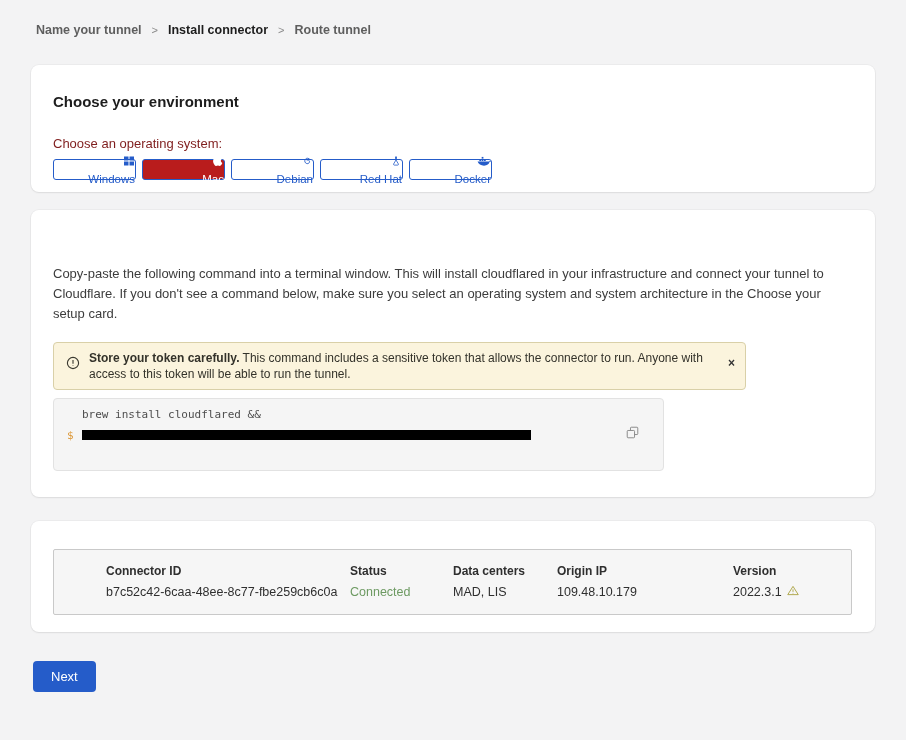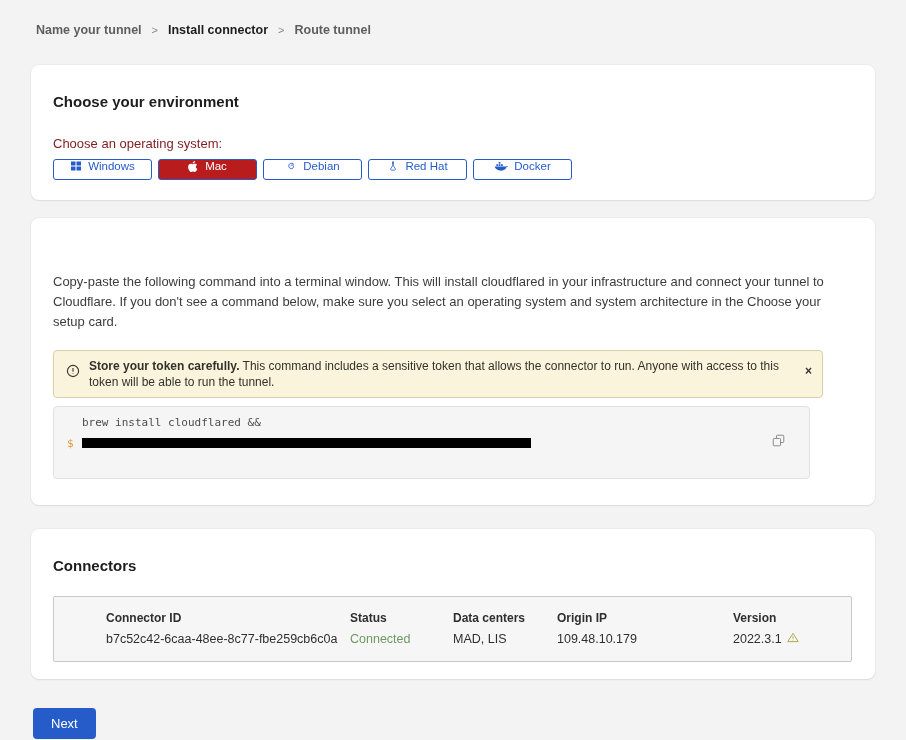--- a/index.html
+++ b/index.html
@@ -26,52 +26,53 @@
 
   
   .card {
     background: #ffffff;
     border-radius: 8px;
     margin: 0 31px;
     box-shadow: 0 1px 2px rgba(0,0,0,0.07), 0 0 0 1px rgba(0,0,0,0.03);
     padding: 28px 22px 26px 22px;
   }
   .card-title { font-size: 15px; font-weight: 700; color: #1d1d1d; }
-  #env-card { margin-top: 28px; padding-bottom: 20px; }
+  #env-card { margin-top: 28px; padding-bottom: 12px; }
   #install-card { margin-top: 18px; }
   #connectors-card { margin-top: 24px; padding-bottom: 17px; }
 
   
   .os-label { margin-top: 26px; font-size: 13px; color: #7f1d1d; }
   .os-row { margin-top: 8px; display: flex; gap: 6px; }
   .os-btn {
-    width: 99px; height: 21px;
-    display: flex; align-items: flex-start; justify-content: center; gap: 6px;
+    width: 83px; height: 21px;
+    display: flex; align-items: flex-end; justify-content: center; gap: 6px;
     background: #ffffff;
     border: 1px solid #255cc9;
     border-radius: 3px;
     color: #255cc9;
     font-size: 11.5px;
     font-family: "Liberation Sans", sans-serif;
     cursor: pointer;
+    flex-direction: column;
   }
   .os-btn.selected { background: #b91c1c; color: #ffffff; }
   .os-btn svg { display: block; }
 
   
   .desc {
     margin-top: 26px;
     font-size: 13px;
     line-height: 20px;
     color: #3c3c3c;
     max-width: 796px;
   }
   .warn-banner {
     margin-top: 18px;
-    width: 770px;
+    width: 693px;
     min-height: 46px;
     background: #fbf4dd;
     border: 1px solid #d9d0a8;
     border-radius: 4px;
     padding: 7px 34px 7px 12px;
     display: flex;
     align-items: flex-start;
     gap: 9px;
     position: relative;
     font-size: 12px;
@@ -81,21 +82,21 @@
   .warn-banner .warn-bold { font-weight: 700; }
   .warn-banner .icon-wrap { margin-top: 6px; flex: none; }
   .warn-close {
     position: absolute; right: 10px; top: 14px;
     background: none; border: none;
     font-size: 12px; font-weight: 700; color: #333;
     cursor: pointer; line-height: 1;
   }
   .code-block {
     margin-top: 8px;
-    width: 757px;
+    width: 611px;
     height: 73px;
     background: #f5f5f5;
     border: 1px solid #e2e2e2;
     border-radius: 4px;
     position: relative;
     padding: 10px 0 16px 28px;
     font-family: "DejaVu Sans Mono", "Liberation Mono", monospace;
     font-size: 11px;
     color: #4d4d4d;
     white-space: nowrap;
@@ -108,21 +109,20 @@
   .redact-bar { background: #000; display: inline-block; }
   .bar-1 { width: 538px; height: 11px; }
   .bar-2 { width: 449px; height: 10px; display: block; margin-top: 0px; }
   .copy-btn {
     position: absolute; right: 24px; top: 27px;
     background: none; border: none; cursor: pointer; padding: 0;
   }
 
   
   .conn-table {
-    margin-top: 22px;
     width: 799px;
     background: #f6f6f6;
     border: 1px solid #c9c9c9;
     border-radius: 2px;
     padding: 14px 16px 15px 52px;
   }
   .t-row {
     display: grid;
     grid-template-columns: 244px 103px 104px 176px 1fr;
     align-items: center;
@@ -252,21 +252,20 @@
       <svg width="13" height="13" viewBox="0 0 16 16" fill="none" stroke="#8a8a8a" stroke-width="1.2">
           <rect x="5.5" y="1.5" width="9" height="9" rx="1"></rect>
           <rect x="1.5" y="5.5" width="9" height="9" rx="1" fill="#f5f5f5"></rect>
         </svg>
     </button>
   </div>
 </section>
 
 
 <section class="card" id="connectors-card">
-  <h2 class="card-title">Connectors</h2>
 
   <div class="conn-table">
     <div class="t-row t-head">
       <span>Connector ID</span>
       <span>Status</span>
       <span>Data centers</span>
       <span>Origin IP</span>
       <span>Version</span>
     </div>
     <div class="t-row t-data">

